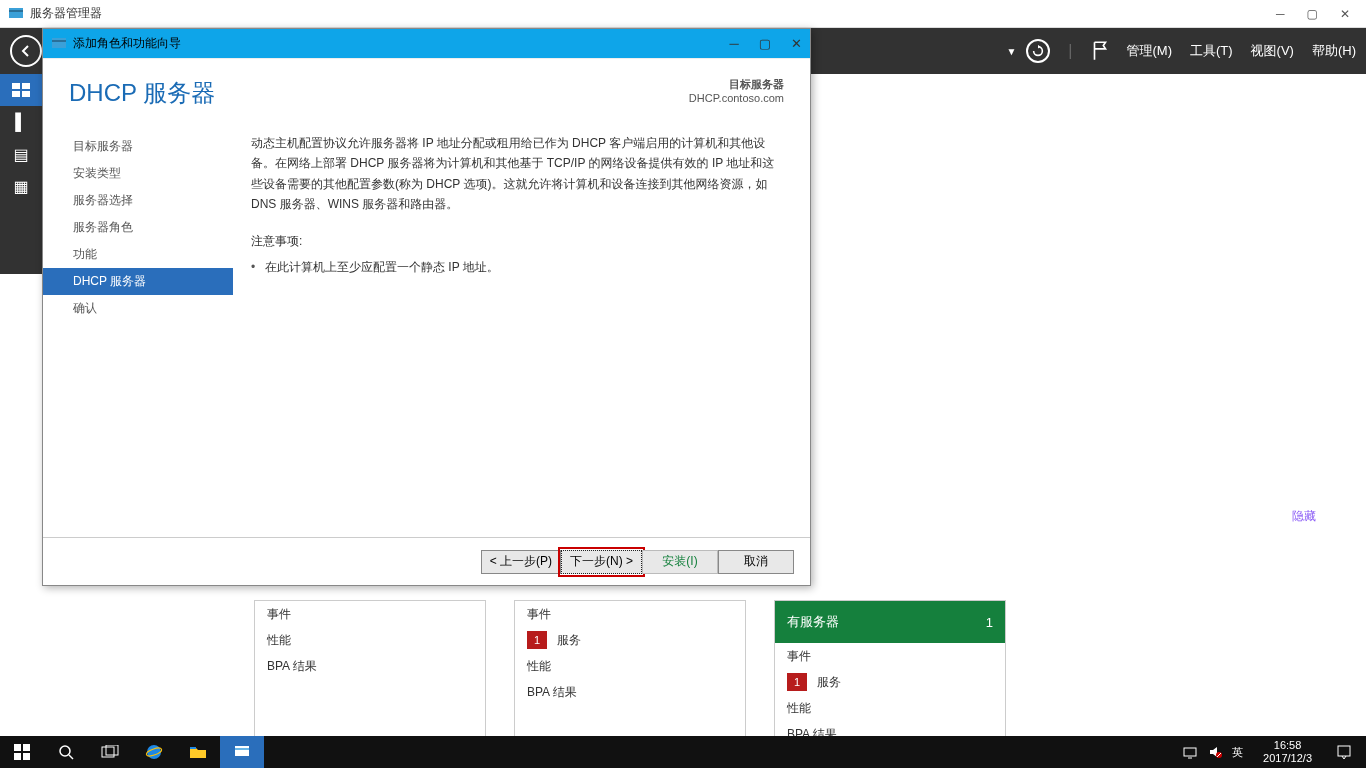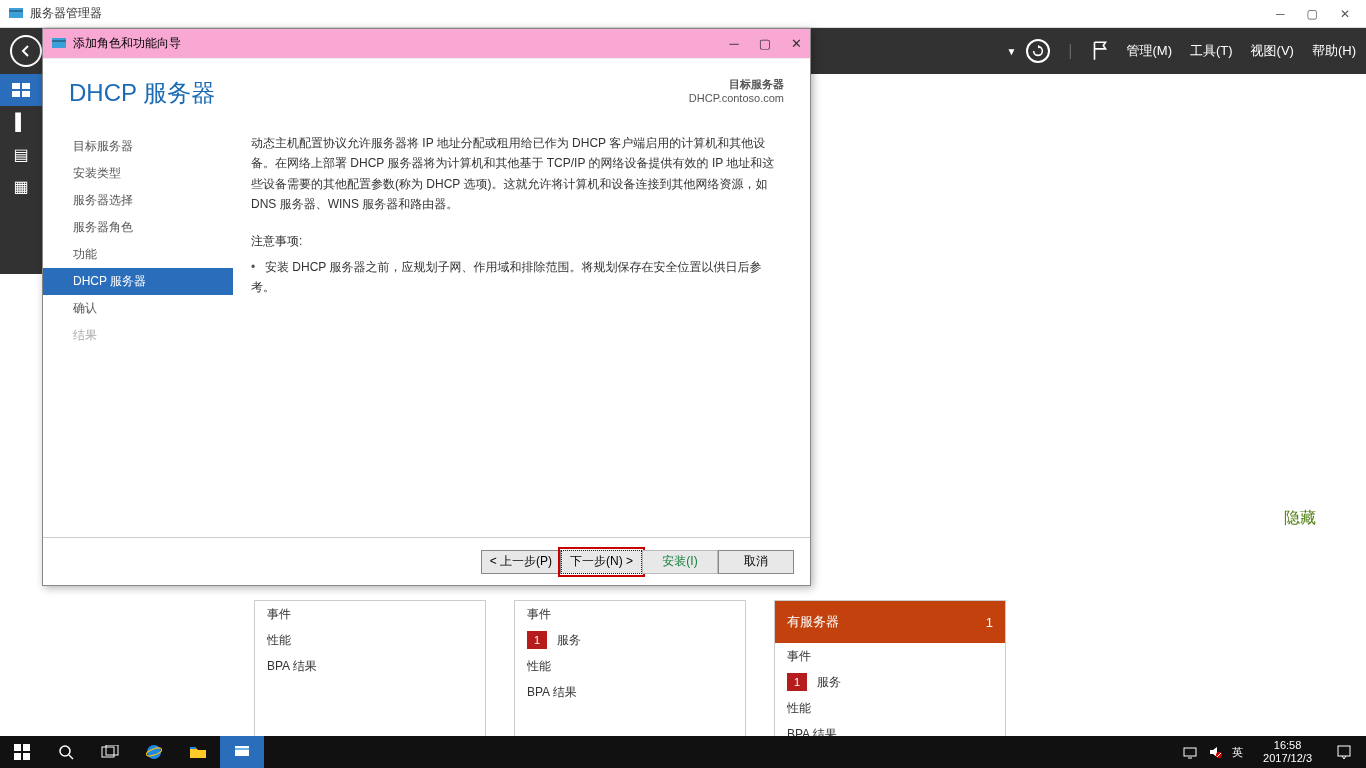--- a/index.html
+++ b/index.html
@@ -21,32 +21,32 @@
 .header-bar .flag-icon { width: 18px; height: 22px; margin-left: 18px; cursor: pointer; }
 .header-bar .sep { margin-left: 18px; color: #666; }
 
 
 .left-sidebar { position: absolute; left: 0; top: 74px; width: 42px; height: 200px; background: #323232; }
 .left-sidebar .sb-item { width: 42px; height: 32px; display: flex; align-items: center; justify-content: center; color: #fff; cursor: pointer; }
 .left-sidebar .sb-item.active { background: #2a6ebb; }
 
 
 .bg-content { position: absolute; left: 230px; top: 120px; right: 20px; bottom: 40px; }
-.hide-link { position: absolute; right: 30px; top: 388px; color: #4d7c0f; font-size: 16px; cursor: pointer; }
+.hide-link { position: absolute; right: 30px; top: 388px; color: #8b5cf6; font-size: 12px; cursor: pointer; }
 .tiles { position: absolute; top: 480px; left: 0; display: flex; gap: 28px; }
 .tile { width: 232px; border: 1px solid #ccc; background: #fff; }
 .tile-header { height: 42px; display: flex; align-items: center; padding: 0 12px; font-size: 13px; }
-.tile-header.red { background: #c2410c; color: #fff; justify-content: space-between; }
+.tile-header.red { background: #15803d; color: #fff; justify-content: space-between; }
 .tile-row { height: 26px; display: flex; align-items: center; padding: 0 12px; font-size: 12px; color: #333; }
 .tile-row .badge { width: 20px; height: 18px; background: #b71c1c; color: #fff; display: flex; align-items: center; justify-content: center; font-size: 11px; margin-right: 10px; }
 .tile-footer { text-align: right; padding: 4px 10px; font-size: 11px; color: #666; }
 
 
 .wizard { position: absolute; left: 42px; top: 28px; width: 769px; height: 558px; background: #fff; border: 1px solid #888; box-shadow: 2px 2px 8px rgba(0,0,0,0.3); display: flex; flex-direction: column; }
-.wizard-titlebar { height: 30px; background: #f9a8d4; display: flex; align-items: center; padding: 0 8px; border-bottom: 1px solid #eee; }
+.wizard-titlebar { height: 30px; background: #0ea5e9; display: flex; align-items: center; padding: 0 8px; border-bottom: 1px solid #eee; }
 .wizard-titlebar .wiz-icon { width: 16px; height: 16px; margin-right: 6px; }
 .wizard-titlebar .wiz-title { font-size: 12px; flex: 1; }
 .wizard-titlebar .wiz-controls { display: flex; gap: 20px; }
 .wizard-titlebar .wiz-controls span { font-size: 13px; cursor: pointer; color: #333; }
 
 .wizard-header { padding: 18px 26px 8px 26px; display: flex; justify-content: space-between; align-items: flex-start; }
 .wizard-header h1 { font-size: 24px; font-weight: 300; color: #1a6bb5; }
 .wizard-header .target { text-align: right; font-size: 11px; color: #555; }
 .wizard-header .target .label { font-weight: bold; }
 
@@ -220,27 +220,26 @@
 
   <div class="wizard-body">
     <div class="wizard-nav">
       <div class="nav-item">目标服务器</div>
       <div class="nav-item">安装类型</div>
       <div class="nav-item">服务器选择</div>
       <div class="nav-item">服务器角色</div>
       <div class="nav-item">功能</div>
       <div class="nav-item active">DHCP 服务器</div>
       <div class="nav-item">确认</div>
-      <div class="nav-item disabled">结果</div>
     </div>
     <div class="wizard-content">
       <p>动态主机配置协议允许服务器将 IP 地址分配或租用给已作为 DHCP 客户端启用的计算机和其他设备。在网络上部署 DHCP 服务器将为计算机和其他基于 TCP/IP 的网络设备提供有效的 IP 地址和这些设备需要的其他配置参数(称为 DHCP 选项)。这就允许将计算机和设备连接到其他网络资源，如 DNS 服务器、WINS 服务器和路由器。</p>
       <p class="notice">注意事项:</p>
       <ul>
-        <li><span class="bull">•</span><span>安装 DHCP 服务器之前，应规划子网、作用域和排除范围。将规划保存在安全位置以供日后参考。</span></li>
+        <li><span class="bull">•</span><span>在此计算机上至少应配置一个静态 IP 地址。</span></li>
       </ul>
     </div>
   </div>
 
   <div class="wizard-footer">
     <button>&lt; 上一步(P)</button>
     <button class="highlight">下一步(N) &gt;</button>
     <button disabled="">安装(I)</button>
     <button>取消</button>
   </div>

